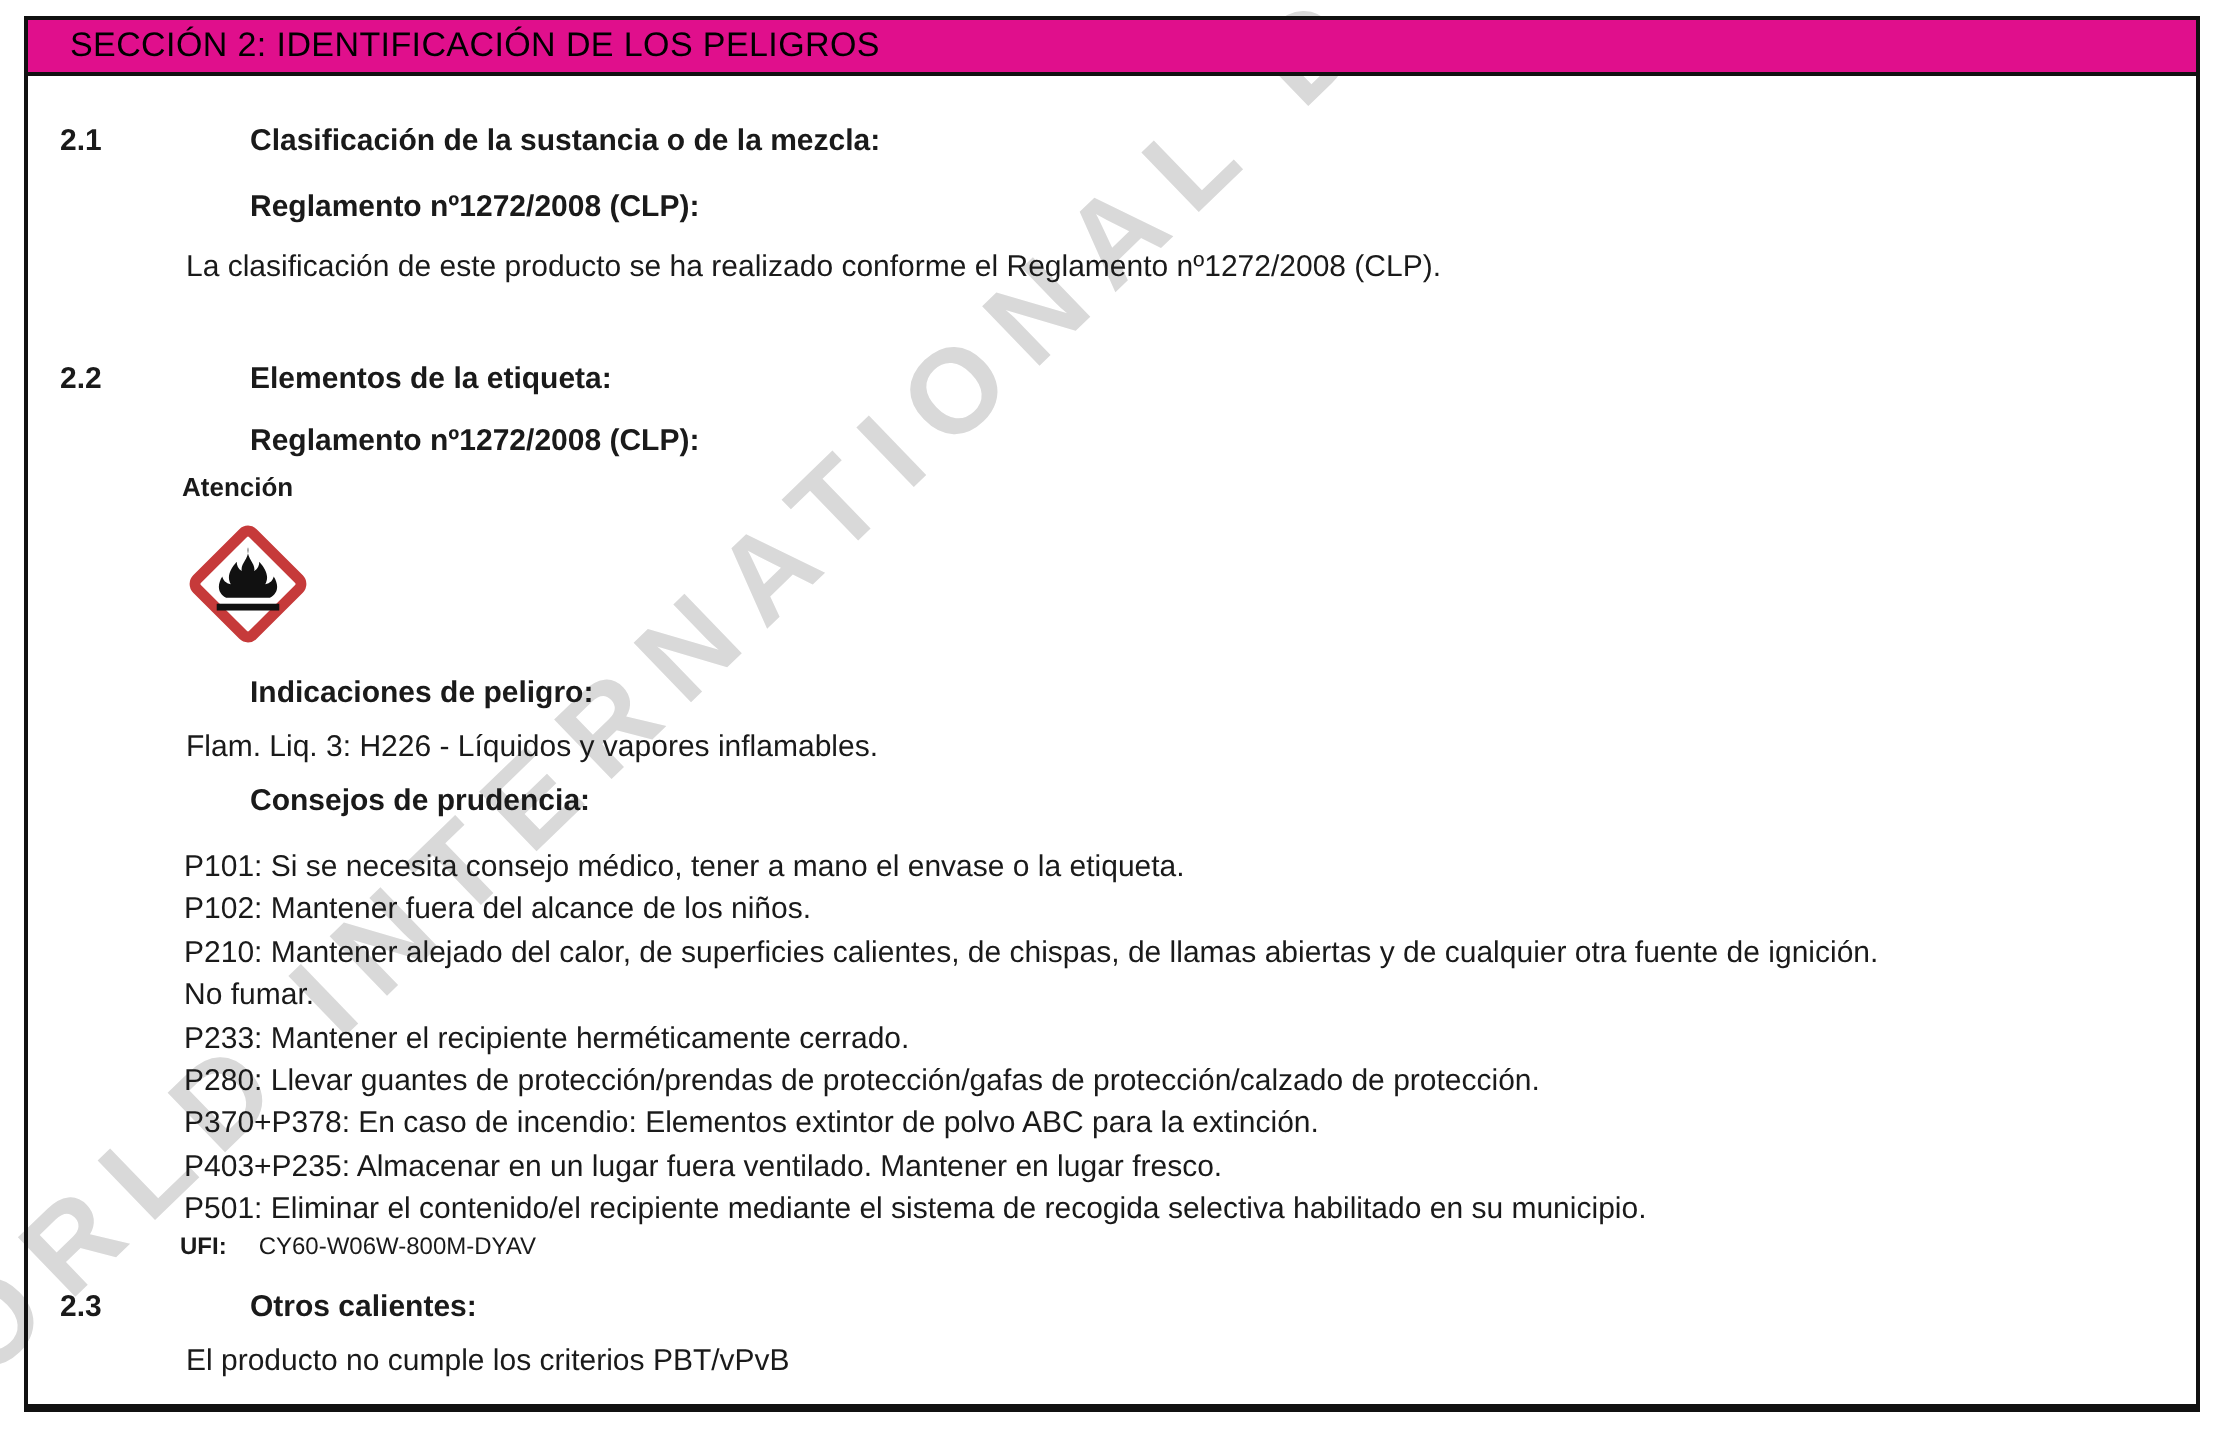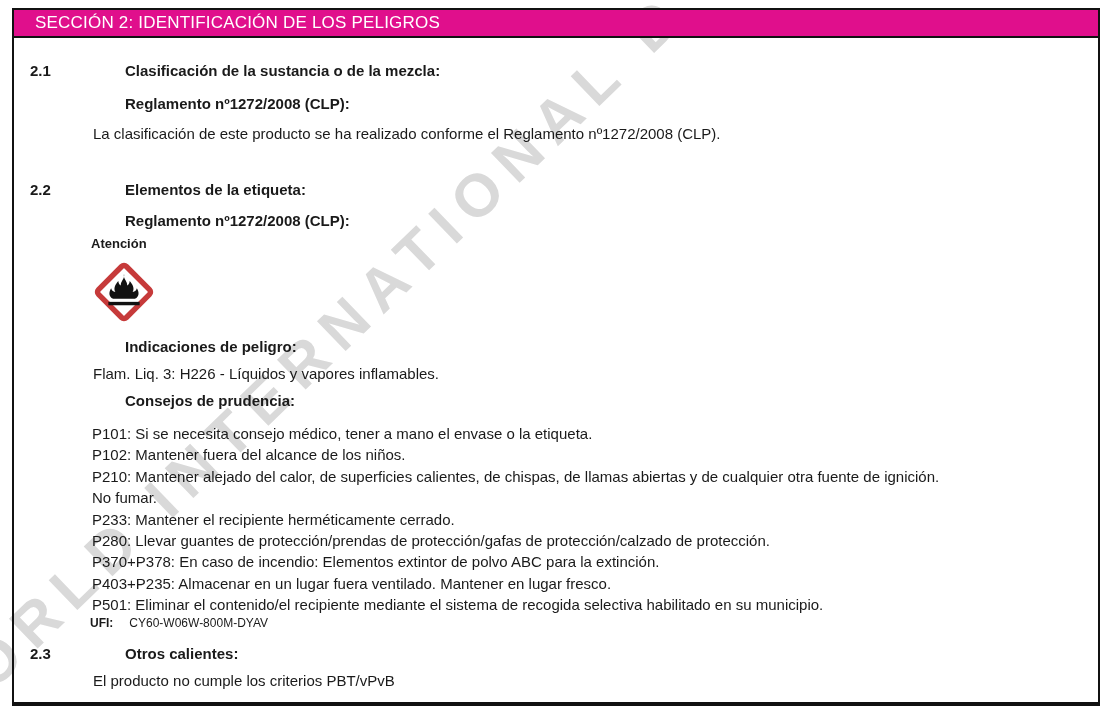--- a/index.html
+++ b/index.html
@@ -39,21 +39,21 @@
     z-index: 1;
     overflow: visible;
   }
 
   .section-bar {
     position: absolute;
     left: 0; top: 0; right: 0;
     height: 26px;
     background: #e00f8c;
     border-bottom: 2px solid #111111;
-    color: #ffffff;
+    color: #000000;
     font-size: 17px;
     line-height: 26px;
     padding-left: 21px;
     letter-spacing: 0.2px;
   }
 
   .num  { position: absolute; left: 16px; font-size: 15px; font-weight: bold; white-space: nowrap; }
   .h    { position: absolute; left: 76px; font-size: 15px; font-weight: bold; white-space: nowrap; margin-left: 35px; }
   .b    { position: absolute; left: 79px; font-size: 15px; white-space: nowrap; }
 

